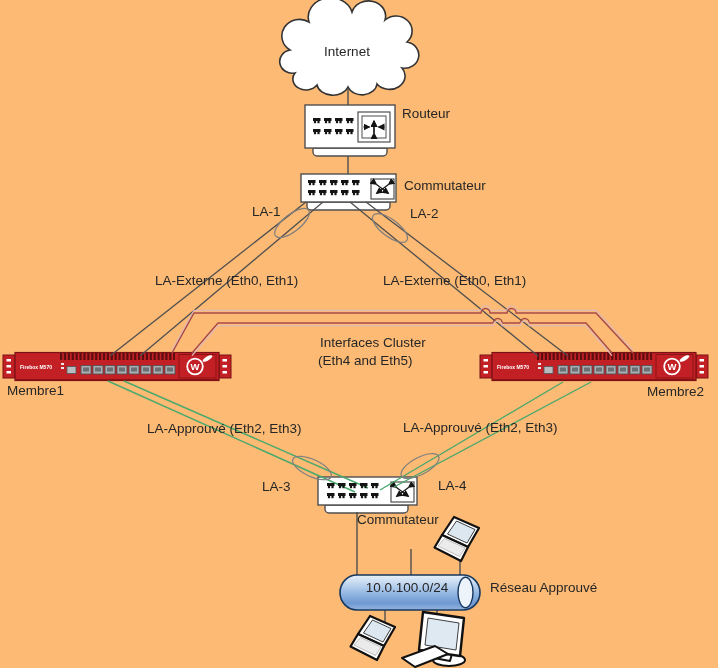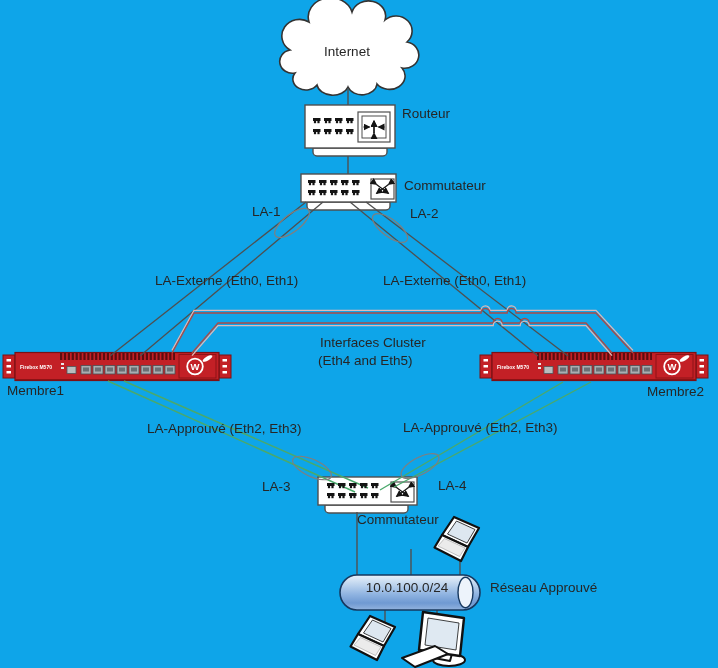--- a/index.html
+++ b/index.html
@@ -1,16 +1,16 @@
 <!DOCTYPE html>
 <html><head>
 <meta charset="utf-8">
 <style>
   html,body { margin:0; padding:0; background:#ffffff; }
-  .canvas { position:relative; width:718px; height:668px; background:#0ea5e9; overflow:hidden; }
+  .canvas { position:relative; width:718px; height:668px; background:#fdba74; overflow:hidden; }
   svg text {
     font-family:"Liberation Sans","DejaVu Sans",sans-serif;
     font-size:13.5px;
     fill:#262626;
   }
   svg text.tiny  { font-size:5px;  fill:#ffffff; font-weight:bold; }
   svg text.wlogo { font-size:9.5px; fill:#ffffff; font-weight:bold; }
   .dev  { fill:#ffffff; stroke:#4f4f4f; stroke-width:1.4; }
   .wire { stroke:#4f4f4f; stroke-width:1.4; fill:none; }
   .lag  { stroke:#7f7f7f; stroke-width:1.2; fill:none; }

